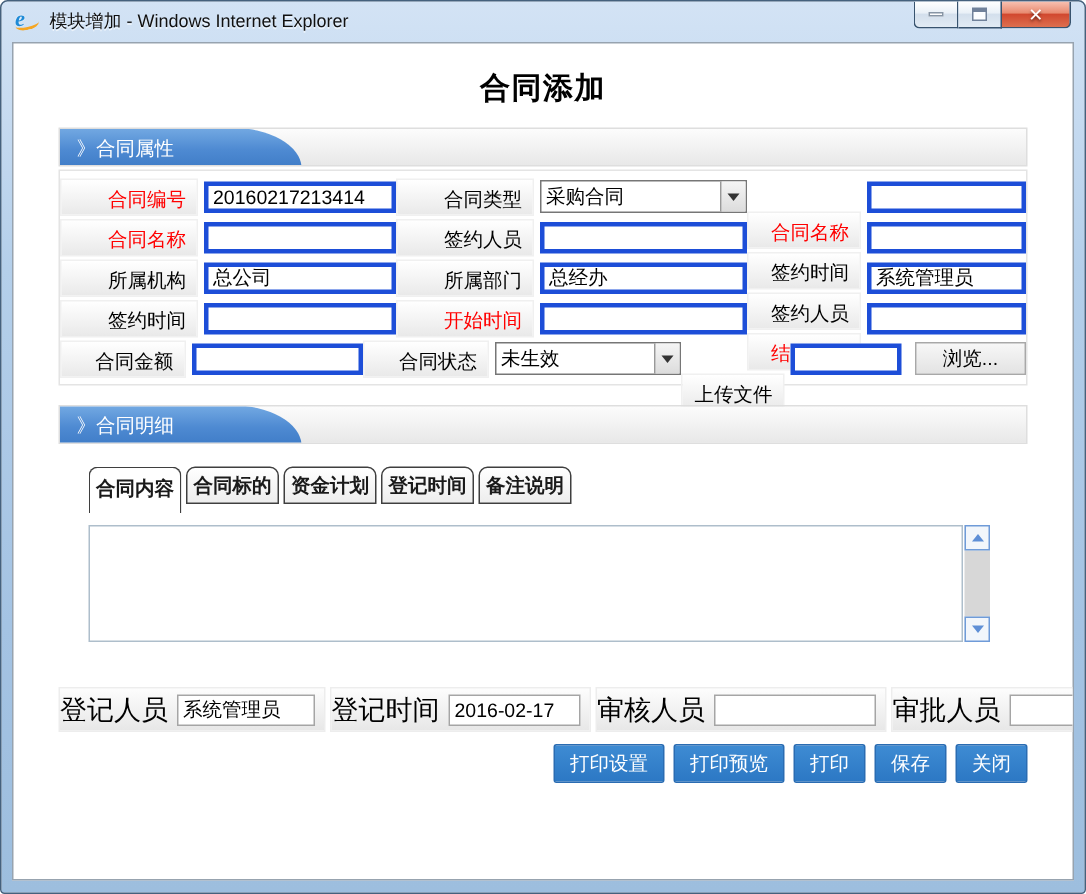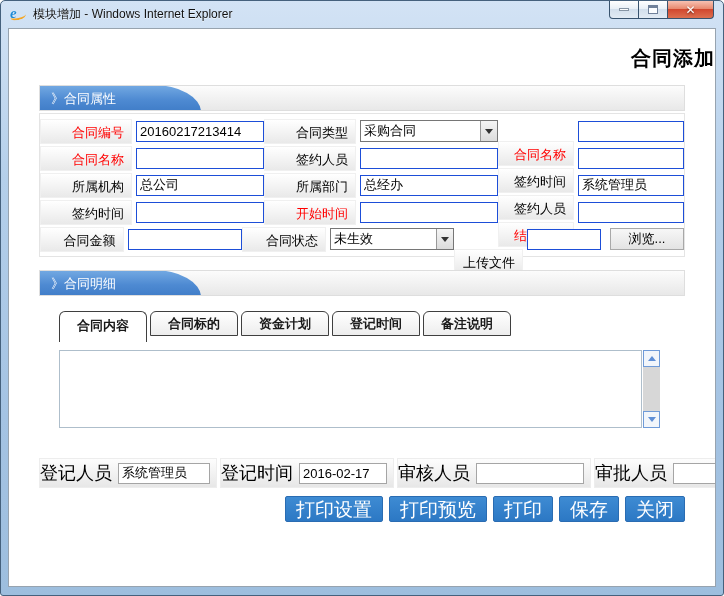--- a/index.html
+++ b/index.html
@@ -34,21 +34,21 @@
     background:linear-gradient(180deg,#f7c1b2,#e88a70 45%,#d1482f 50%,#dd6f4f);
     color:#fff; font-size:12px; font-weight:bold; text-shadow:0 1px 2px rgba(0,0,0,.5);
   }
   .glyph-min { width:10px; height:3px; background:#fdfdfd; border:1px solid #8795a5; }
   .glyph-max { width:10px; height:9px; border:1px solid #70819a; border-top:3px solid #70819a; background:#fbfdff; }
 
   .content {
     position:absolute; left:7px; right:7px; top:27px; bottom:8px;
     background:#fff; border:1px solid #97a3af; overflow:hidden;
   }
-  .page-title { margin-top:16px; text-align:right; font-size:20px; font-weight:bold; color:#000; letter-spacing:1px; }
+  .page-title { margin-top:16px; text-align:center; font-size:20px; font-weight:bold; color:#000; letter-spacing:1px; }
 
   .sec-header {
     margin:13px 30px 0; height:26px; position:relative; overflow:hidden;
     background:linear-gradient(180deg,#fcfcfc,#e8e8e8); border:1px solid #dedede;
   }
   .sec-tab {
     position:absolute; left:-1px; top:-1px; height:27px; width:162px;
     background:linear-gradient(180deg,#74aae3 0%,#4e8ad2 55%,#3f7cc7 100%);
     color:#fff; font-size:13px; line-height:27px; padding-left:12px;
     border-top-right-radius:48px 27px;
@@ -58,39 +58,39 @@
   .frow { display:flex; height:26px; margin:1px 0; align-items:center; }
   .flabel {
     font-size:13px; text-align:right; padding-right:7px; line-height:25px; height:25px;
     background:linear-gradient(180deg,#ffffff,#e9e9e9); border:1px solid #f0f0f0; color:#000;
   }
   .flabel.req { color:#ff0000; }
   .lc1 { width:92px; } .lc2 { width:92px; } .lc3 { width:76px;margin-top:44px; }
   .fcell { display:flex; align-items:center; padding-left:4px; height:26px; }
   .ic1 { width:132px; } .ic2 { width:142px; } .ic3 { flex:1; }
   .fin {
-    height:21px; width:100%; border:1px solid #1d4ed8; font-size:13px; padding:0 3px;
+    height:21px; width:100%; border:3px solid #1d4ed8; font-size:13px; padding:0 3px;
     font-family:inherit; color:#000; outline:none;
   }
   .sel { display:flex; width:100%; height:22px; border:1px solid #767676; background:#fff; align-items:center; cursor:default; }
   .sel-val { flex:1; padding-left:3px; font-size:13px; }
   .sel-btn {
     width:17px; height:20px; background:linear-gradient(180deg,#f5f5f5,#dcdcdc);
     border-left:1px solid #999; display:flex; align-items:center; justify-content:center;
   }
   .sel-arrow { width:0; height:0; border-left:4px solid transparent; border-right:4px solid transparent; border-top:5px solid #333; }
   .file-in { width:74px; flex:none; }
   .browse-btn {
     margin-left:9px; width:74px; height:22px; font-size:13px; font-family:inherit;
     background:linear-gradient(180deg,#f7f7f7,#e3e3e3); border:1px solid #a8a8a8; cursor:pointer;
   }
 
   .tabs { margin:15px 30px 0; padding-left:20px; display:flex; gap:3px; height:31px; align-items:flex-start; }
   .tab {
-    width:88px; height:25px; line-height:24px; text-align:center;
+    width:62px; height:25px; line-height:24px; text-align:center;
     font-size:13px; font-weight:bold; color:#1a1a1a;
     border:1px solid #3f3f3f; border-radius:6px 6px 0 0;
     background:linear-gradient(180deg,#ffffff,#ededed); cursor:pointer;
   }
   .tab.active { height:31px; line-height:28px; background:#fff; border-bottom:none; }
 
   .detail-body { margin:8px 55px 0 50px; display:flex; }
   .detail-text {
     flex:1; height:78px; border:1px solid #aebecb; resize:none; outline:none;
     font-family:inherit; font-size:13px; overflow:hidden;
@@ -108,21 +108,21 @@
   .fseg {
     flex:1; display:flex; align-items:center; justify-content:flex-end; padding-right:6px;
     background:linear-gradient(180deg,#fdfdfd,#e7e7e7); border:1px solid #ededed;
   }
   .fseg .flbl { font-size:18px; padding-right:6px; white-space:nowrap; }
   .fseg .fin2 { height:21px; border:1px solid #a5a5a5; font-size:13px; padding:0 3px; font-family:inherit; outline:none; }
   .w92 { width:92px; } .w88 { width:88px; } .w108 { width:108px; } .w100 { width:100px; }
 
   .btn-row { margin:8px 30px 0; display:flex; justify-content:flex-end; gap:6px; }
   .btn {
-    height:26px; padding:0 10px; font-size:19px; font-family:Liberation Serif, serif; color:#fff; cursor:pointer;
+    height:26px; padding:0 10px; font-size:13px; font-family:Liberation Serif, serif; color:#fff; cursor:pointer;
     background:linear-gradient(180deg,#3e8bd3,#2c78c4); border:1px solid #2a6cb2; border-radius:2px;
   }
 </style>
 </head>
 <body>
 
 <div class="window">
   <div class="titlebar">
     <span class="ie-icon">e</span>
     <span class="title-text">模块增加 - Windows Internet Explorer</span>

